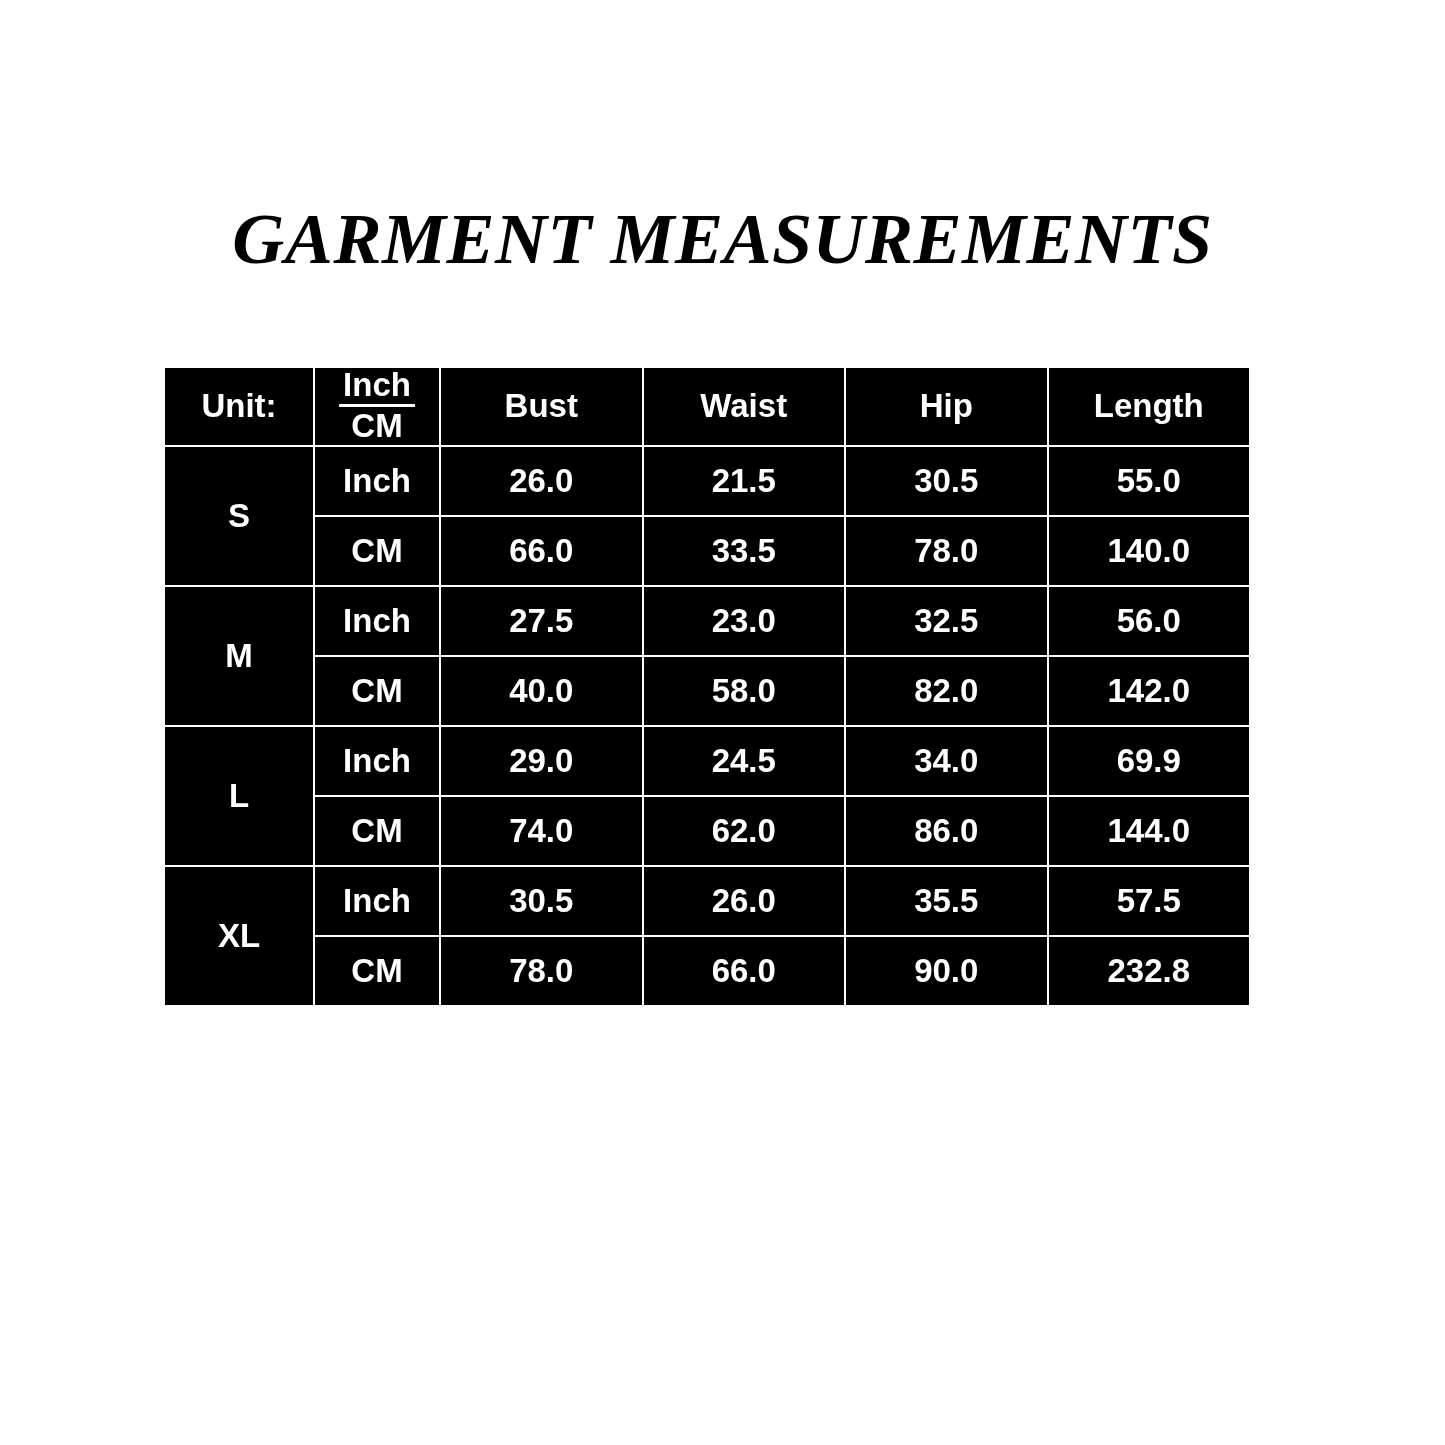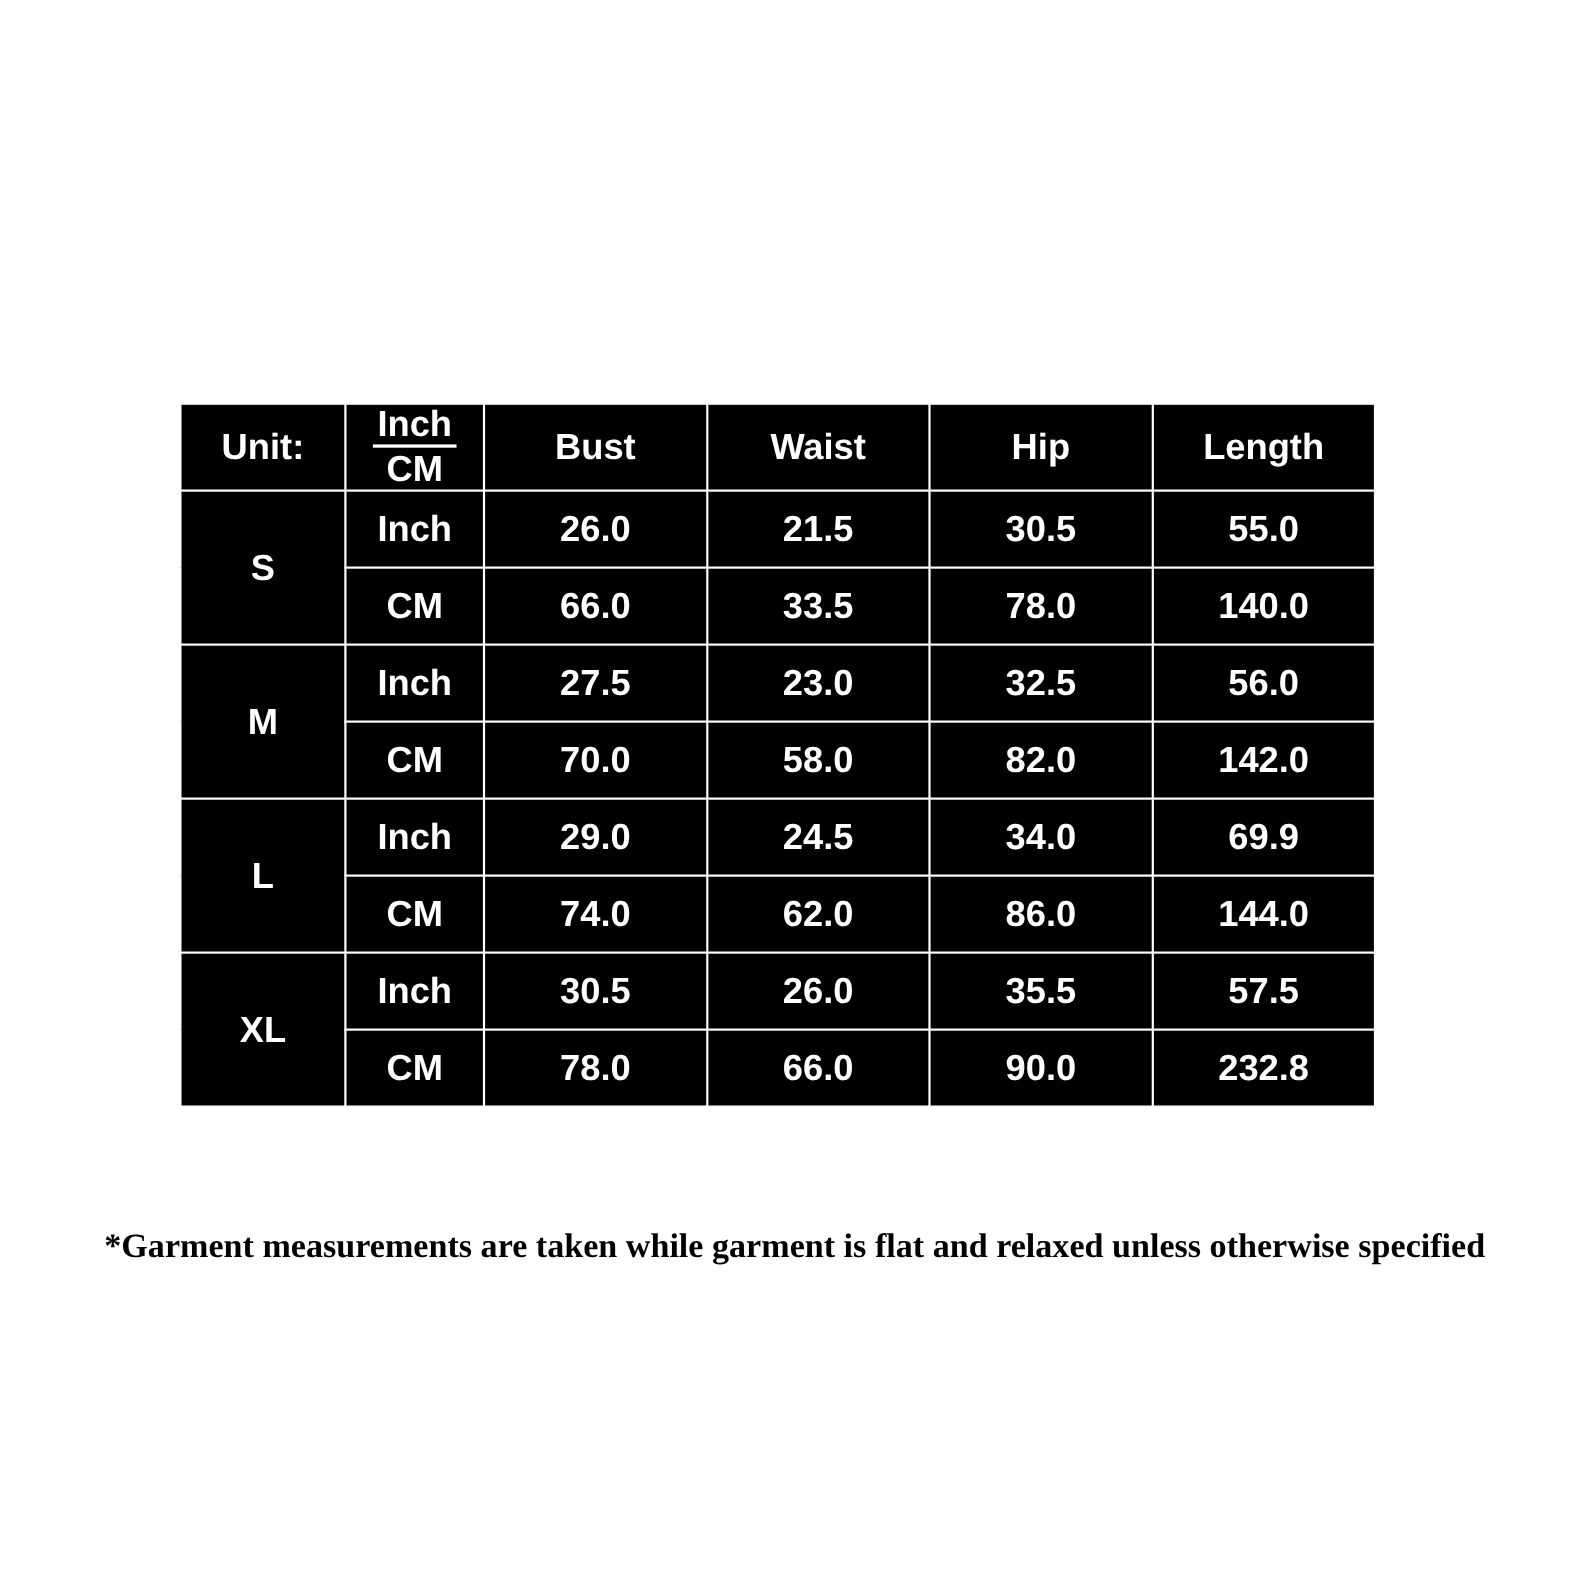--- a/index.html
+++ b/index.html
@@ -103,20 +103,21 @@
     font-size: 31px;
     color: #000000;
     white-space: nowrap;
   }
 </style>
 </head>
 <body>
 
 <div class="page">
 
+  <div class="title">GARMENT MEASUREMENTS</div>
 
   <div class="table-wrap">
     <table class="size-table">
       <tbody>
         <tr>
           <td class="unit-head" rowspan="1">Unit:</td>
           <td class="unit-frac">
             <span class="frac">
               <span class="num">Inch</span>
               <span class="den">CM</span>
@@ -147,21 +148,21 @@
         <tr>
           <td class="size-label" rowspan="2">M</td>
           <td class="unit-label">Inch</td>
           <td class="val">27.5</td>
           <td class="val">23.0</td>
           <td class="val">32.5</td>
           <td class="val">56.0</td>
         </tr>
         <tr>
           <td class="unit-label">CM</td>
-          <td class="val">70.0</td>
+          <td class="val">40.0</td>
           <td class="val">58.0</td>
           <td class="val">82.0</td>
           <td class="val">142.0</td>
         </tr>
 
         <tr>
           <td class="size-label" rowspan="2">L</td>
           <td class="unit-label">Inch</td>
           <td class="val">29.0</td>
           <td class="val">24.5</td>
@@ -188,15 +189,14 @@
           <td class="unit-label">CM</td>
           <td class="val">78.0</td>
           <td class="val">66.0</td>
           <td class="val">90.0</td>
           <td class="val">232.8</td>
         </tr>
       </tbody>
     </table>
   </div>
 
-  <div class="footnote">*Garment measurements are taken while garment is flat and relaxed unless otherwise specified</div>
 
 </div>
 
 </body></html>

